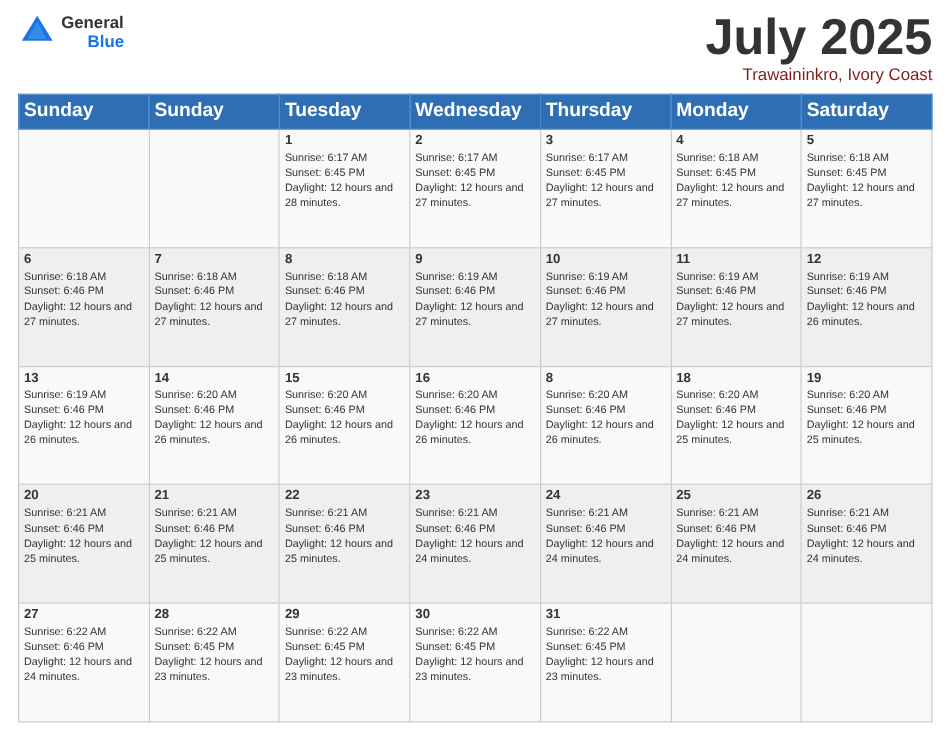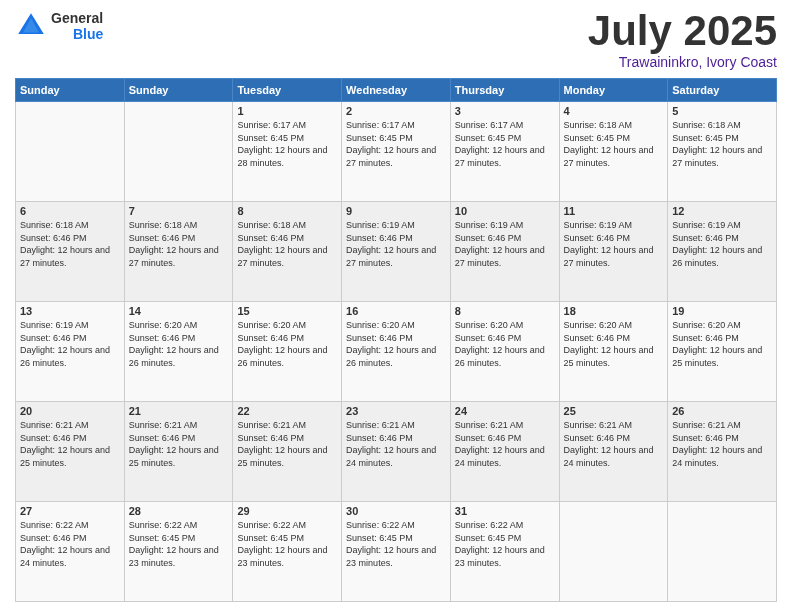--- a/index.html
+++ b/index.html
@@ -52,35 +52,35 @@
       text-align: right;
     }
     .month-title {
       font-size: 42px;
       font-weight: bold;
       color: #333;
       line-height: 1;
     }
     .location {
       font-size: 14px;
-      color: #4c1d95;
+      color: #7f1d1d;
       margin-top: 2px;
       margin-left: 25px;
     }
     .calendar {
       flex: 1;
       border: 1px solid #ccc;
       border-collapse: collapse;
       width: 100%;
       table-layout: fixed;
     }
     .calendar thead tr th {
       background-color: #2d6eb5;
       color: white;
-      font-size: 11px;
+      font-size: 16px;
       font-weight: bold;
       padding: 5px 4px;
       text-align: left;
       border: 1px solid #4a85c7;
     }
     .calendar tbody tr td {
       border: 1px solid #ccc;
       vertical-align: top;
       padding: 3px 4px;
       font-size: 9.5px;

